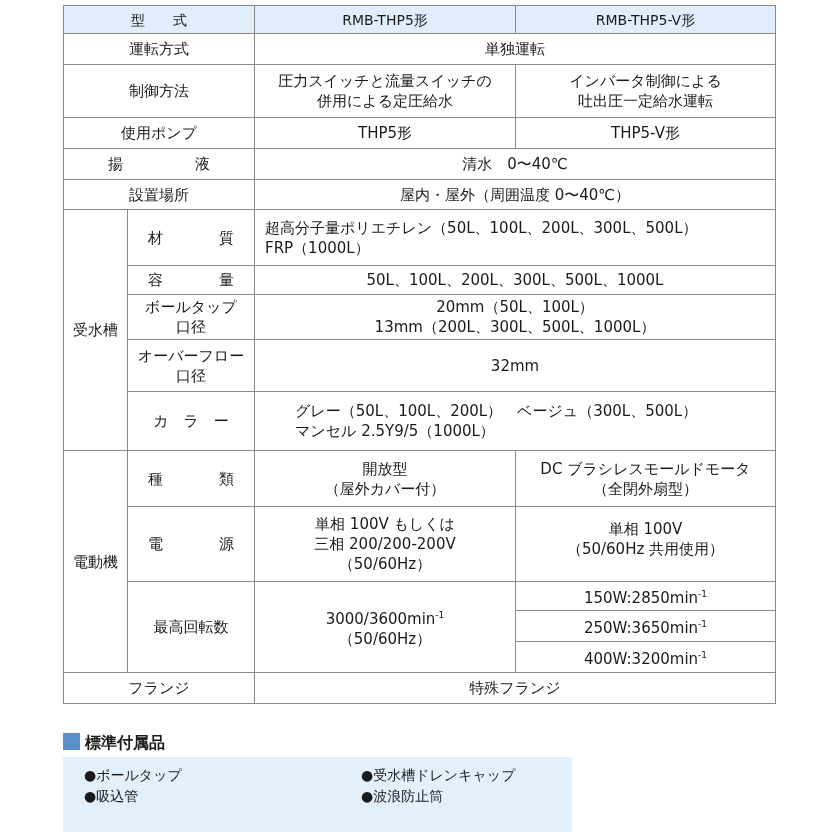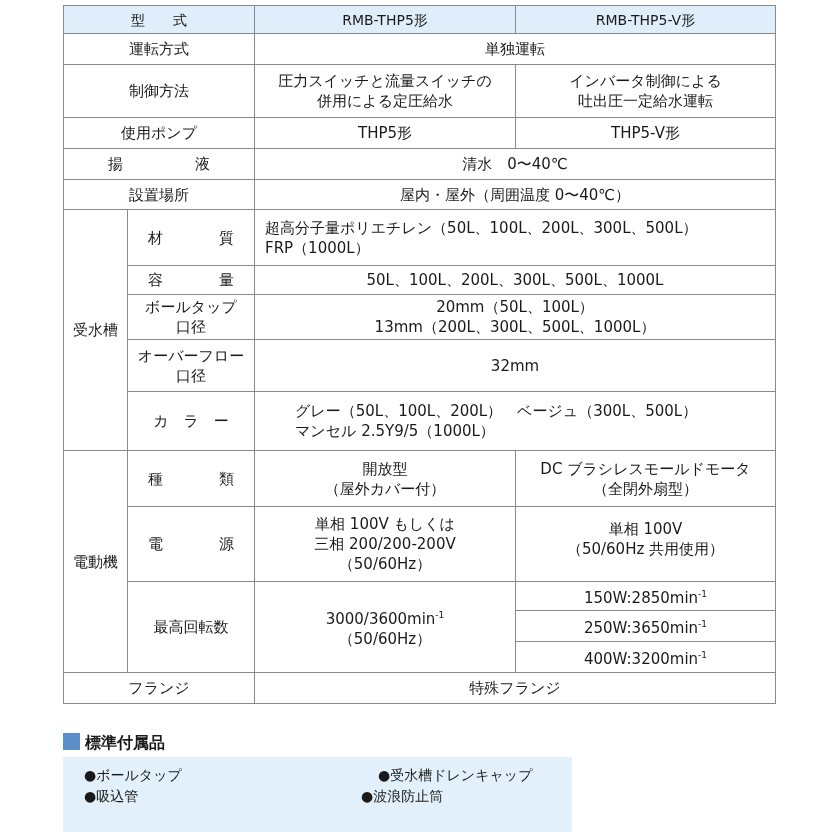--- a/index.html
+++ b/index.html
@@ -188,15 +188,15 @@
   </table>
 
 <div class="acc-title">
   <div class="acc-square"></div>
   <span class="acc-title-text">標準付属品</span>
 </div>
 
 <div class="acc-box">
   <div class="acc-item" style="left:21px; top:8px">●ボールタップ</div>
   <div class="acc-item" style="left:21px; top:29px">●吸込管</div>
-  <div class="acc-item" style="left:315px; top:8px">●受水槽ドレンキャップ</div>
+  <div class="acc-item" style="left:298px; top:8px">●受水槽ドレンキャップ</div>
   <div class="acc-item" style="left:298px; top:29px">●波浪防止筒</div>
 </div>
 
 </body></html>

